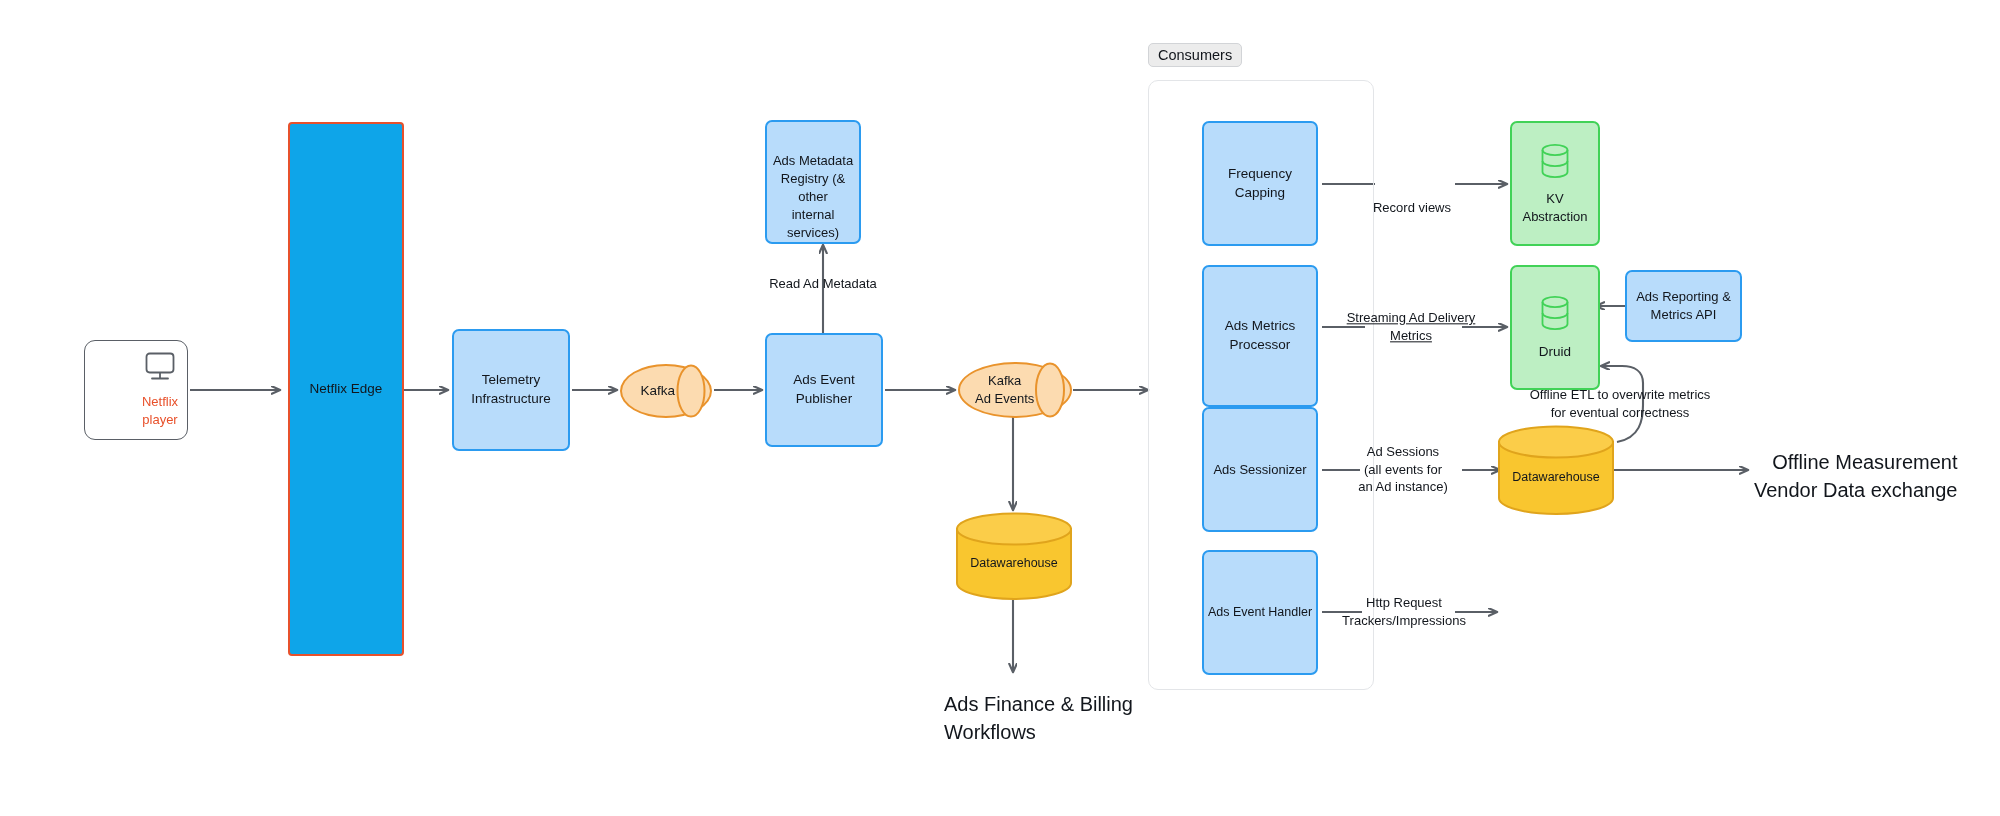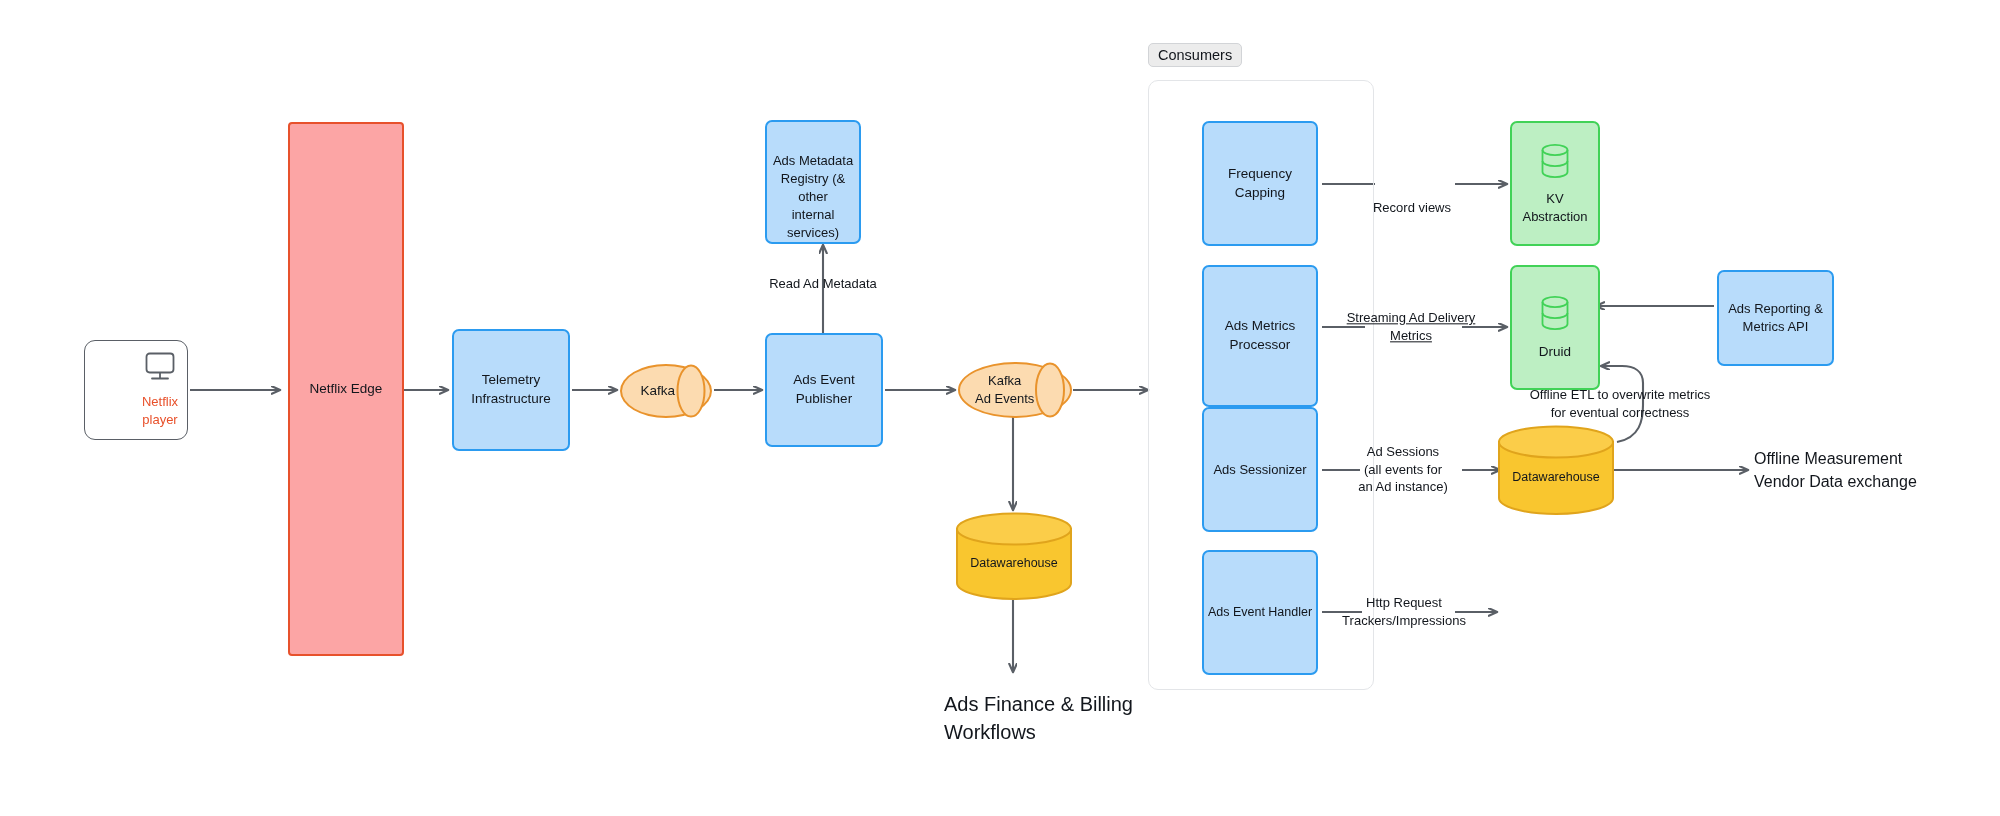--- a/index.html
+++ b/index.html
@@ -9,21 +9,21 @@
 
   .node{position:absolute;box-sizing:border-box;display:flex;align-items:center;
         justify-content:center;text-align:center;color:#12161c;}
   .node .lbl{line-height:1.38;white-space:pre-line;}
 
   
   .rbox{border-radius:7px;border-width:2px;border-style:solid;}
   .blue{background:#b8dcfb;border-color:#2b9bf0;}
   .green{background:#bdefc3;border-color:#41d257;}
   .orange{background:#fcdbb0;border-color:#e9932c;}
-  .pink{background:#fca5a5;border-color:#e7512c;border-radius:4px;}
+  .pink{background:#0ea5e9;border-color:#e7512c;border-radius:4px;}
   .plain{background:#ffffff;border:1.6px solid #5a5f66;border-radius:11px;padding-left:48px;}
 
   .group{position:absolute;box-sizing:border-box;border:1.4px solid #e3e5e8;
          border-radius:10px;background:transparent;}
   .group-tag{position:absolute;background:#ececec;border:1px solid #d2d4d7;
              border-radius:5px;padding:3px 9px;font-size:14.5px;color:#12161c;
              white-space:nowrap;}
 
   
   .hcyl{position:absolute;box-sizing:border-box;}
@@ -199,26 +199,26 @@
 
   <div class="vcyl" style="left:1497px;top:424px;width:118px;height:92px;">
     <svg width="118" height="92" viewBox="0 0 118 92" style="position:absolute;left:0;top:0;">
       <path d="M2,18 L2,74 A57,16 0 0 0 116,74 L116,18 Z" fill="#f9c62f" stroke="#e0a41c" stroke-width="2"></path>
       <ellipse cx="59" cy="18" rx="57" ry="15.5" fill="#fbcd49" stroke="#e0a41c" stroke-width="2"></ellipse>
     </svg>
     <div class="txt" style="font-size:12.5px;">Datawarehouse</div>
   </div>
 
 
-  <div class="node rbox blue" style="left:1717px;top:270px;width:117px;height:96px;text-align:center;">
+  <div class="node rbox blue" style="left:1625px;top:270px;width:117px;height:72px;text-align:center;">
     <span class="lbl" style="font-size:13px;">Ads Reporting &amp;
 Metrics API</span>
   </div>
 
-  <div class="freetext" style="left:1754px;top:448px;font-size:16px;">Offline Measurement
+  <div class="freetext" style="left:1754px;top:448px;font-size:20px;text-align:right;">Offline Measurement
 Vendor Data exchange</div>
 
   <div class="edgelabel" style="left:823px;top:284px;font-size:13px;">Read Ad Metadata</div>
 
   <div class="edgelabel" style="left:1412px;top:184px;font-size:13px;margin-top:24px;">Record views</div>
 
   <div class="edgelabel" style="left:1411px;top:327px;font-size:13px;text-decoration:underline;">Streaming Ad Delivery
 Metrics</div>
 
   <div class="edgelabel" style="left:1403px;top:470px;font-size:13px;">Ad Sessions

